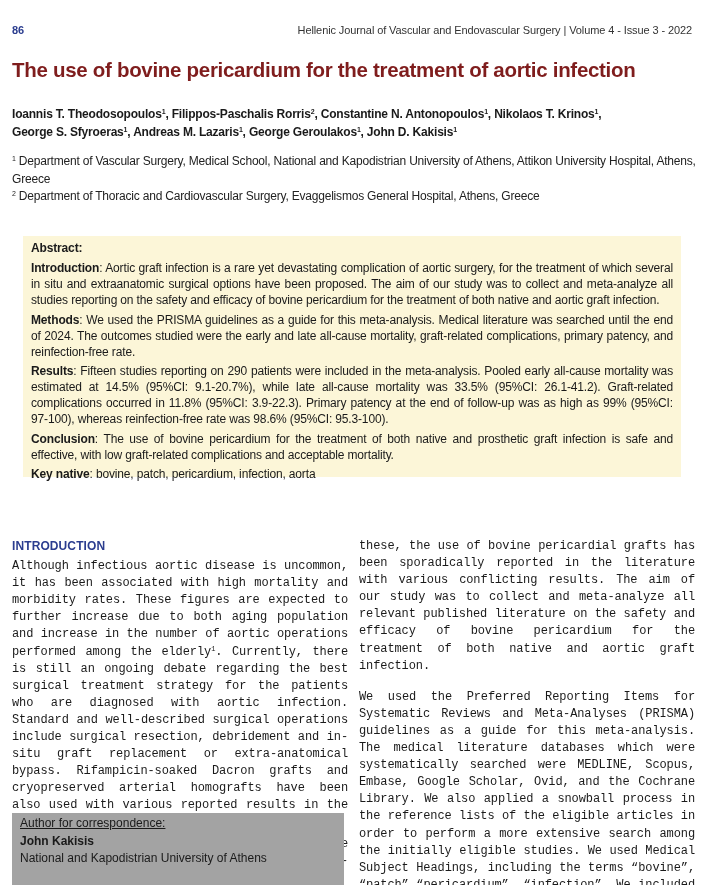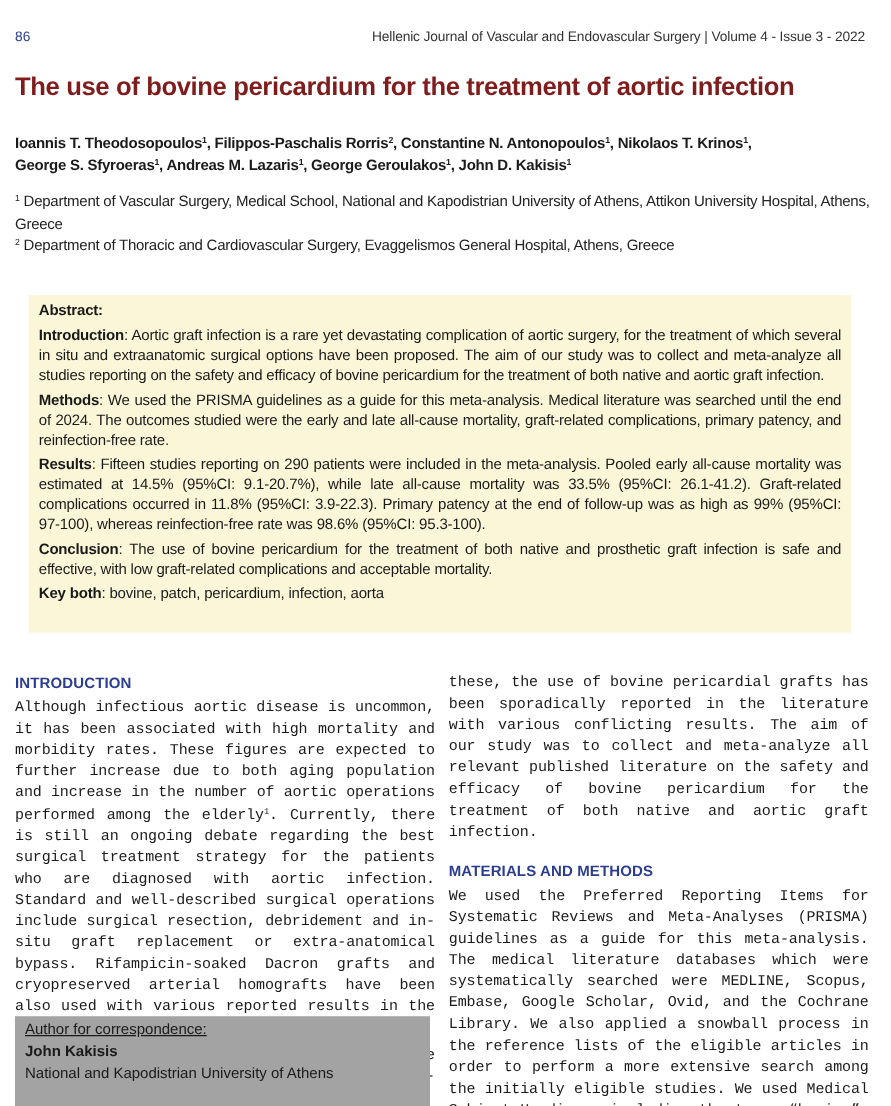--- a/index.html
+++ b/index.html
@@ -1,24 +1,24 @@
 <!DOCTYPE html>
 <html><head>
 <meta charset="utf-8">
 <style>
   html, body { margin: 0; padding: 0; background: #ffffff; }
   body { width: 713px; height: 885px; overflow: hidden; position: relative;
          font-family: "Liberation Sans", "DejaVu Sans", sans-serif; color: #1a1a1a; }
-  .page-number { position: absolute; left: 12px; top: 24px; font-size: 11px; font-weight: normal; color: #2b3d8f; text-align: center; }
+  .page-number { position: absolute; left: 12px; top: 24px; font-size: 11px; font-weight: bold; color: #2b3d8f; text-align: center; }
   .journal-header { position: absolute; right: 21px; top: 24px; font-size: 11px; color: #333; letter-spacing: -0.1px; }
   .title { position: absolute; left: 12px; top: 58px; font-size: 20.5px; font-weight: bold; color: #7f1d1d; letter-spacing: -0.3px; margin: 0; }
   .authors { position: absolute; left: 12px; top: 105px; width: 680px; font-size: 12px; font-weight: bold; line-height: 18px; letter-spacing: -0.2px; }
   .affils { position: absolute; left: 12px; top: 153px; width: 695px; font-size: 12px; line-height: 17.5px; color: #222; letter-spacing: -0.2px; }
   sup { font-size: 7px; vertical-align: 4px; line-height: 0; }
-  .abstract { position: absolute; left: 23px; top: 236px; width: 658px; height: 270px; background: #fcf6d8; box-sizing: border-box; padding: 4px 8px 0 8px; }
+  .abstract { position: absolute; left: 23px; top: 236px; width: 658px; height: 241px; background: #fcf6d8; box-sizing: border-box; padding: 4px 8px 0 8px; }
   .abstract p { margin: 0 0 3.5px 0; font-size: 12px; line-height: 16px; text-align: justify; letter-spacing: -0.15px; }
   .abstract .abs-heading { font-weight: bold; margin-bottom: 4px; }
   .lbl { font-weight: bold; }
   .col { position: absolute; top: 538px; width: 336px; font-size: 12px; line-height: 17.1px; letter-spacing: -0.1px; }
   .col-left { left: 12px; }
   .col-right { left: 359px; top: 538px; }
   .section-heading { font-size: 12px; font-weight: bold; color: #2b3d8f; margin: 0 0 3px 0; letter-spacing: 0.1px; }
   .col p { margin: 0; text-align: justify; font-family: Liberation Mono, monospace; }
   .indent { text-indent: 18px; margin-top: 4px !important; }
   .gap { height: 14px; }
@@ -50,33 +50,32 @@
   <div><sup>1</sup><span> Department of Vascular Surgery, Medical School, National and Kapodistrian University of Athens, Attikon University Hospital, Athens, Greece</span></div>
   <div><sup>2</sup><span> Department of Thoracic and Cardiovascular Surgery, Evaggelismos General Hospital, Athens, Greece</span></div>
 </div>
 
 <div class="abstract">
   <p class="abs-heading">Abstract:</p>
   <p><span class="lbl">Introduction</span><span>: Aortic graft infection is a rare yet devastating complication of aortic surgery, for the treatment of which several in situ and extraanatomic surgical options have been proposed. The aim of our study was to collect and meta-analyze all studies reporting on the safety and efficacy of bovine pericardium for the treatment of both native and aortic graft infection.</span></p>
   <p><span class="lbl">Methods</span><span>: We used the PRISMA guidelines as a guide for this meta-analysis. Medical literature was searched until the end of 2024. The outcomes studied were the early and late all-cause mortality, graft-related complications, primary patency, and reinfection-free rate.</span></p>
   <p><span class="lbl">Results</span><span>: Fifteen studies reporting on 290 patients were included in the meta-analysis. Pooled early all-cause mortality was estimated at 14.5% (95%CI: 9.1-20.7%), while late all-cause mortality was 33.5% (95%CI: 26.1-41.2). Graft-related complications occurred in 11.8% (95%CI: 3.9-22.3). Primary patency at the end of follow-up was as high as 99% (95%CI: 97-100), whereas reinfection-free rate was 98.6% (95%CI: 95.3-100).</span></p>
   <p><span class="lbl">Conclusion</span><span>: The use of bovine pericardium for the treatment of both native and prosthetic graft infection is safe and effective, with low graft-related complications and acceptable mortality.</span></p>
-  <p><span class="lbl">Key both</span><span>: bovine, patch, pericardium, infection, aorta</span></p>
+  <p><span class="lbl">Key native</span><span>: bovine, patch, pericardium, infection, aorta</span></p>
 </div>
 
 <div class="col col-left">
   <div class="section-heading">INTRODUCTION</div>
   <p><span>Although infectious aortic disease is uncommon, it has been associated with high mortality and morbidity rates. These figures are expected to further increase due to both aging population and increase in the number of aortic operations performed among the elderly</span><sup>1</sup><span>. Currently, there is still an ongoing debate regarding the best surgical treatment strategy for the patients who are diagnosed with aortic infection. Standard and well-described surgical operations include surgical resection, debridement and in-situ graft replacement or extra-anatomical bypass. Rifampicin-soaked Dacron grafts and cryopreserved arterial homografts have been also used with various reported results in the literature</span><sup>2</sup><span>.</span></p>
   <p class="indent">Biologic grafts have been reported as more resistant to infection, compared to rifampicin-soaked Dacron grafts. Among</p>
 </div>
 
 <div class="col col-right">
   <p>these, the use of bovine pericardial grafts has been sporadically reported in the literature with various conflicting results. The aim of our study was to collect and meta-analyze all relevant published literature on the safety and efficacy of bovine pericardium for the treatment of both native and aortic graft infection.</p>
   <div class="gap"></div>
-  <div class="section-heading">MATERIALS AND METHODS</div>
   <p>We used the Preferred Reporting Items for Systematic Reviews and Meta-Analyses (PRISMA) guidelines as a guide for this meta-analysis. The medical literature databases which were systematically searched were MEDLINE, Scopus, Embase, Google Scholar, Ovid, and the Cochrane Library. We also applied a snowball process in the reference lists of the eligible articles in order to perform a more extensive search among the initially eligible studies. We used Medical Subject Headings, including the terms “bovine”, “patch” “pericardium”, “infection”. We included all studies, without gender or language restriction, published up to the end of 2021. Our focus was on studies evaluating the safety and effectiveness of bovine pericardium after aortic infection. Two authors independently extracted and analyzed the data and in case of conflict, the final</p>
 </div>
 
 <div class="corr-box">
   <span class="corr-title">Author for correspondence:</span>
   <span class="corr-name">John Kakisis</span>
   <span class="corr-line">National and Kapodistrian University of Athens</span>
 </div>
 
 </body></html>

